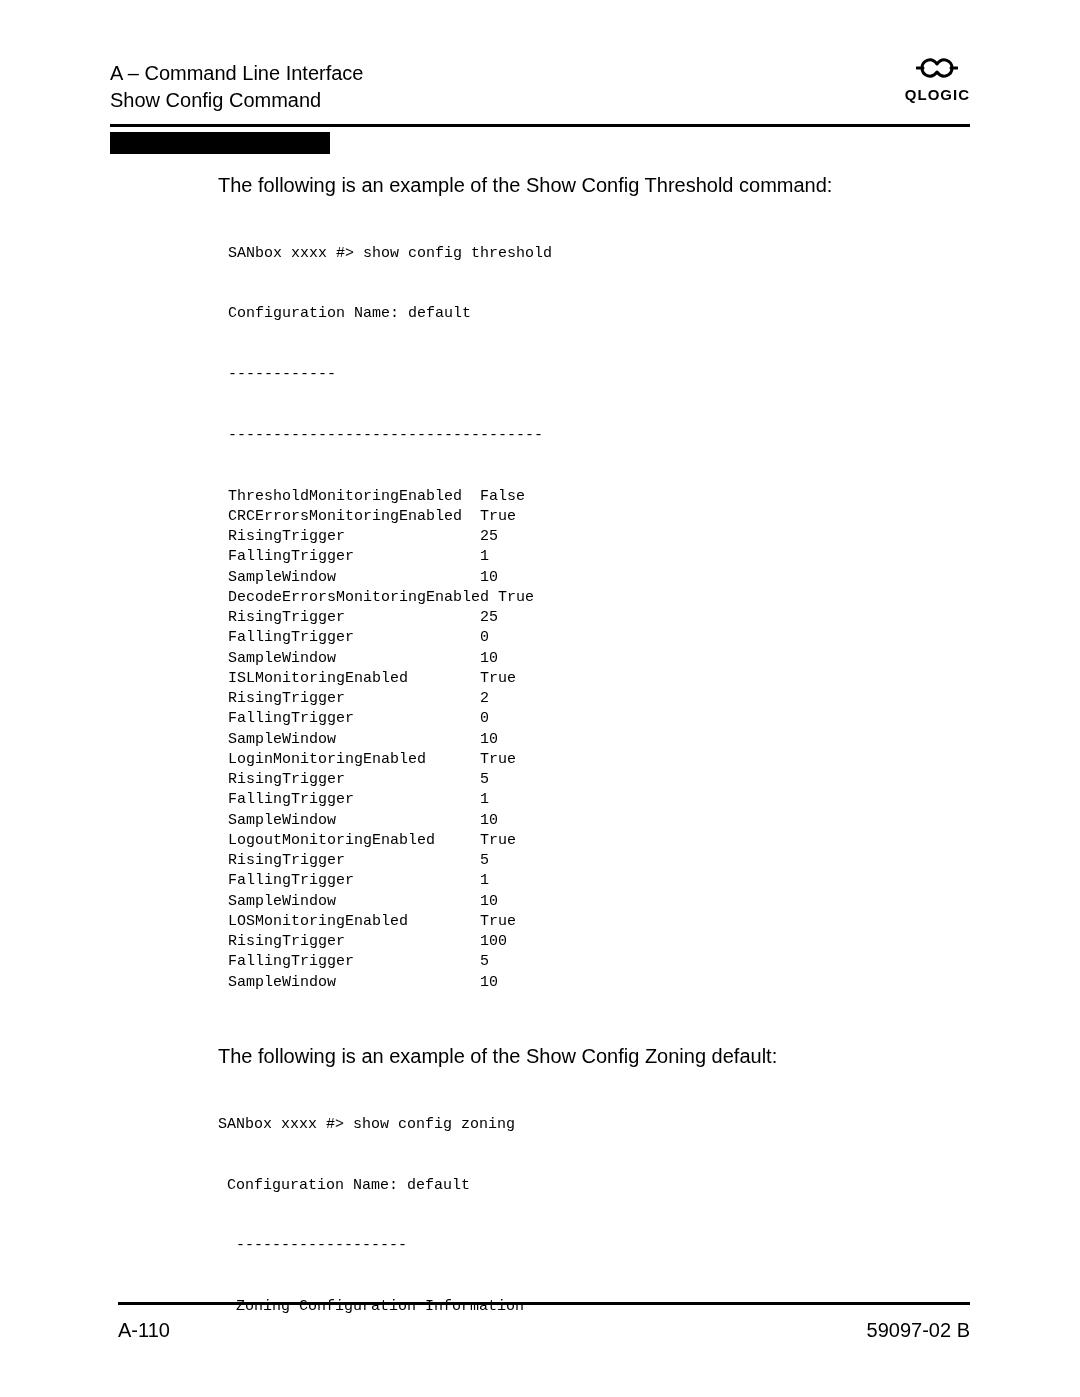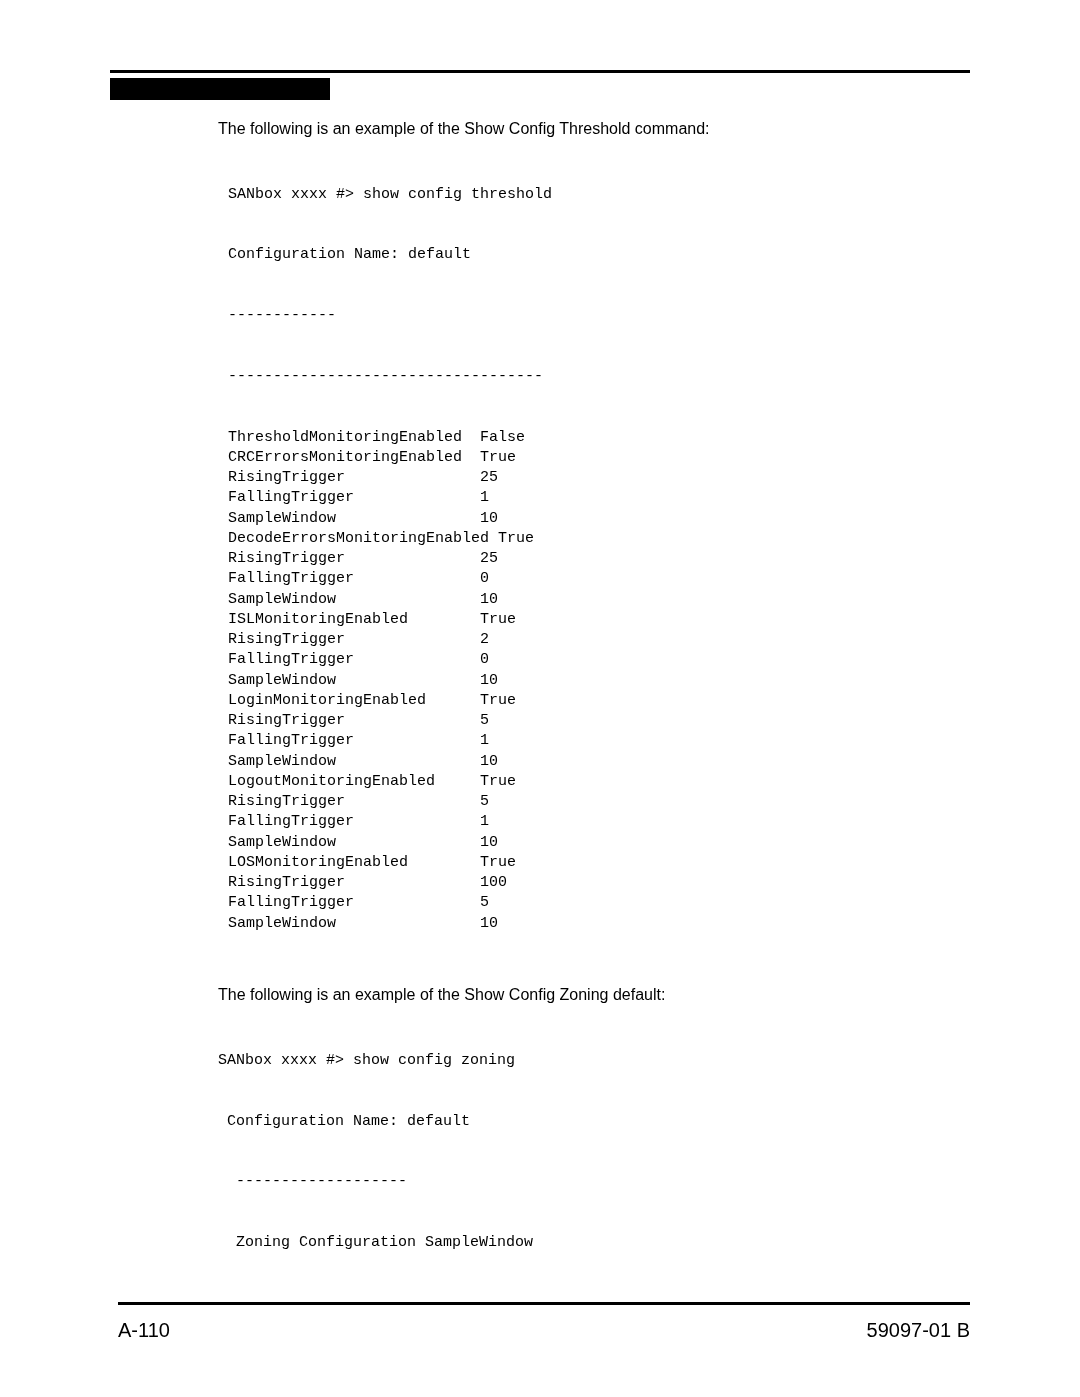--- a/index.html
+++ b/index.html
@@ -44,21 +44,21 @@
     width: 220px;
     height: 22px;
     background: #000;
     margin-top: -3px;
   }
   .content {
     margin-left: 108px;
     margin-top: 20px;
   }
   .intro {
-    font-size: 16px;
+    font-size: 20px;
     margin: 12px 0 6px 0;
   }
   .term {
     font-family: "Courier New", Courier, monospace;
     font-size: 15px;
     line-height: 1.35;
     white-space: pre;
     margin-left: 10px;
   }
   .term .row {
@@ -82,45 +82,59 @@
   .footer-row {
     display: flex;
     justify-content: space-between;
     font-size: 20px;
   }
 </style>
 </head>
 <body>
 
 <div class="page">
+  <div class="header">
+    <div class="header-left">
+      <div>A – Command Line Interface</div>
+      <div>Show Config Command</div>
+    </div>
+    <div class="logo">
+      <svg width="42" height="24" viewBox="0 0 42 24">
+        <path d="M6 12 C6 5, 15 0, 21 8 C27 0, 36 5, 36 12 C36 19, 27 24, 21 16 C15 24, 6 19, 6 12 Z" fill="none" stroke="#000" stroke-width="3" stroke-linejoin="round"></path>
+        <line x1="1" y1="12" x2="7" y2="12" stroke="#000" stroke-width="3" stroke-linecap="round"></line>
+        <line x1="35" y1="12" x2="41" y2="12" stroke="#000" stroke-width="3" stroke-linecap="round"></line>
+      </svg>
+      <div class="logo-text">QLOGIC</div>
+    </div>
+  </div>
 
   <hr class="top-rule">
   <div class="black-box"></div>
 
   <div class="content">
     <div class="intro">The following is an example of the Show Config Threshold command:</div>
     <div class="term">
       <span class="row">SANbox xxxx #&gt; show config threshold</span>
       <span class="row">Configuration Name: default</span>
       <span class="row">------------</span>
       <span class="row">-----------------------------------</span>
       <div id="threshold-rows"><span class="row"><span class="k">ThresholdMonitoringEnabled</span><span>False</span></span><span class="row"><span class="k">CRCErrorsMonitoringEnabled</span><span>True</span></span><span class="row"><span class="k">RisingTrigger</span><span>25</span></span><span class="row"><span class="k">FallingTrigger</span><span>1</span></span><span class="row"><span class="k">SampleWindow</span><span>10</span></span><span class="row">DecodeErrorsMonitoringEnabled True</span><span class="row"><span class="k">RisingTrigger</span><span>25</span></span><span class="row"><span class="k">FallingTrigger</span><span>0</span></span><span class="row"><span class="k">SampleWindow</span><span>10</span></span><span class="row"><span class="k">ISLMonitoringEnabled</span><span>True</span></span><span class="row"><span class="k">RisingTrigger</span><span>2</span></span><span class="row"><span class="k">FallingTrigger</span><span>0</span></span><span class="row"><span class="k">SampleWindow</span><span>10</span></span><span class="row"><span class="k">LoginMonitoringEnabled</span><span>True</span></span><span class="row"><span class="k">RisingTrigger</span><span>5</span></span><span class="row"><span class="k">FallingTrigger</span><span>1</span></span><span class="row"><span class="k">SampleWindow</span><span>10</span></span><span class="row"><span class="k">LogoutMonitoringEnabled</span><span>True</span></span><span class="row"><span class="k">RisingTrigger</span><span>5</span></span><span class="row"><span class="k">FallingTrigger</span><span>1</span></span><span class="row"><span class="k">SampleWindow</span><span>10</span></span><span class="row"><span class="k">LOSMonitoringEnabled</span><span>True</span></span><span class="row"><span class="k">RisingTrigger</span><span>100</span></span><span class="row"><span class="k">FallingTrigger</span><span>5</span></span><span class="row"><span class="k">SampleWindow</span><span>10</span></span></div>
     </div>
 
     <div class="intro">The following is an example of the Show Config Zoning default:</div>
     <div class="term" style="margin-left:0;">
       <span class="row">SANbox xxxx #&gt; show config zoning</span>
       <span class="row"> Configuration Name: default</span>
       <span class="row">  -------------------</span>
-      <span class="row">  Zoning Configuration SampleWindow</span>
+      <span class="row">  Zoning Configuration Information</span>
       
       
     </div>
   </div>
 
   <div class="footer">
     <hr class="bottom-rule">
     <div class="footer-row">
       <span>A-110</span>
-      <span>59097-01 B</span>
+      <span>59097-02 B</span>
     </div>
   </div>
 </div>
 
 </body></html>

